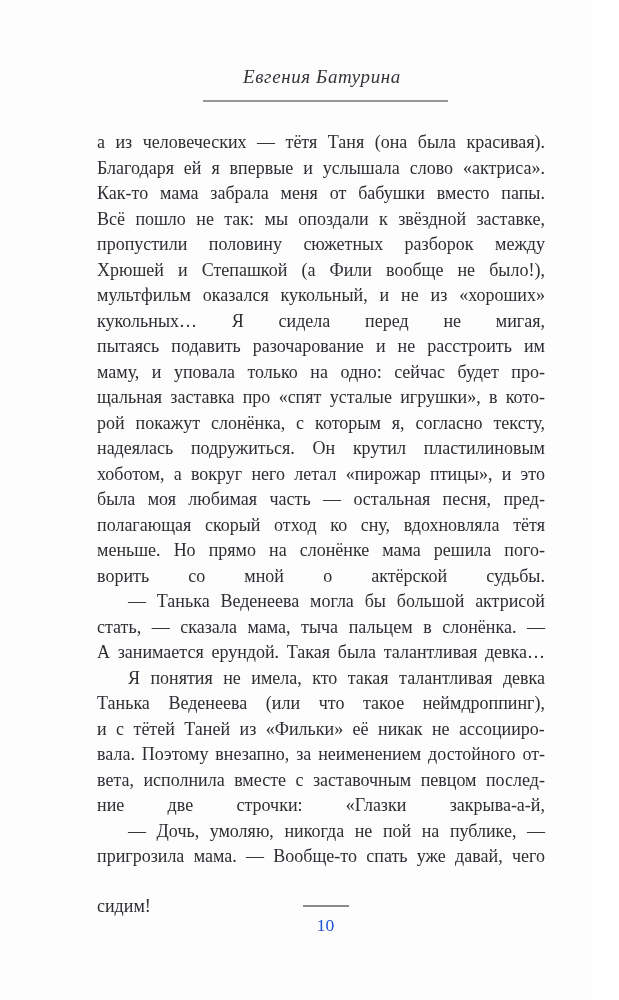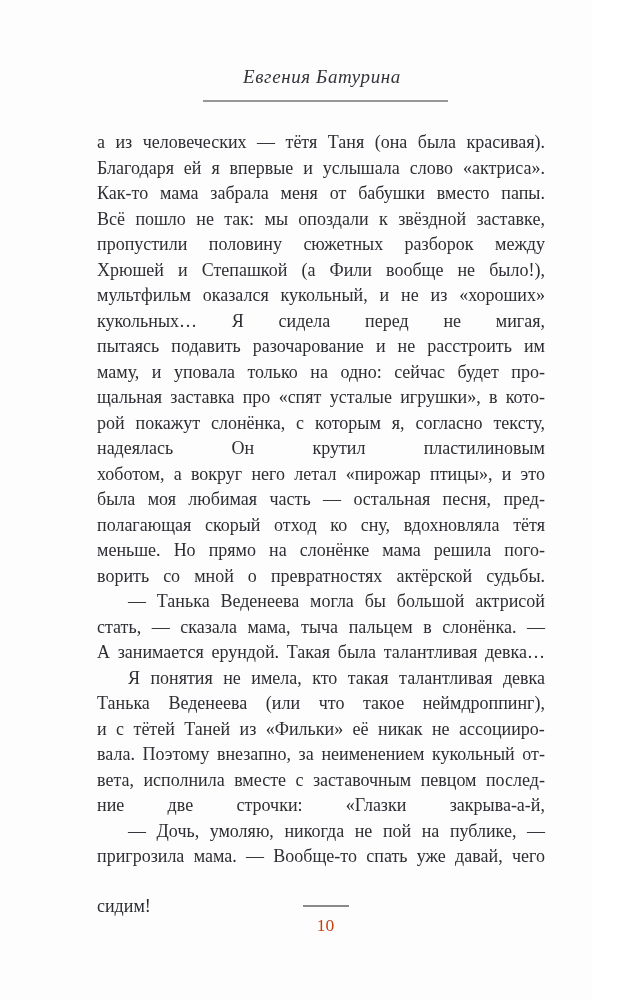--- a/index.html
+++ b/index.html
@@ -66,21 +66,21 @@
     height: 2px;
     background: #8a8a8a;
   }
   .page-number {
     position: absolute;
     top: 915px;
     left: 203px;
     width: 245px;
     text-align: center;
     font-size: 17.5px;
-    color: #c2410c;
+    color: #1d4ed8;
   }
 </style>
 </head>
 <body>
 
 <div class="page">
 
   <div class="running-header">Евгения Батурина</div>
 
   <div class="header-rule"></div>
@@ -91,33 +91,33 @@
       <div class="line"><span>Как-то</span><span>мама</span><span>забрала</span><span>меня</span><span>от</span><span>бабушки</span><span>вместо</span><span>папы.</span></div>
       <div class="line"><span>Всё</span><span>пошло</span><span>не</span><span>так:</span><span>мы</span><span>опоздали</span><span>к</span><span>звёздной</span><span>заставке,</span></div>
       <div class="line"><span>пропустили</span><span>половину</span><span>сюжетных</span><span>разборок</span><span>между</span></div>
       <div class="line"><span>Хрюшей</span><span>и</span><span>Степашкой</span><span>(а</span><span>Фили</span><span>вообще</span><span>не</span><span>было!),</span></div>
       <div class="line"><span>мультфильм</span><span>оказался</span><span>кукольный,</span><span>и</span><span>не</span><span>из</span><span>«хороших»</span></div>
       <div class="line"><span>кукольных…</span><span>Я</span><span>сидела</span><span>перед</span><span>не</span><span>мигая,</span></div>
       <div class="line"><span>пытаясь</span><span>подавить</span><span>разочарование</span><span>и</span><span>не</span><span>расстроить</span><span>им</span></div>
       <div class="line"><span>маму,</span><span>и</span><span>уповала</span><span>только</span><span>на</span><span>одно:</span><span>сейчас</span><span>будет</span><span>про-</span></div>
       <div class="line"><span>щальная</span><span>заставка</span><span>про</span><span>«спят</span><span>усталые</span><span>игрушки»,</span><span>в</span><span>кото-</span></div>
       <div class="line"><span>рой</span><span>покажут</span><span>слонёнка,</span><span>с</span><span>которым</span><span>я,</span><span>согласно</span><span>тексту,</span></div>
-      <div class="line"><span>надеялась</span><span>Он</span><span>крутил</span><span>пластилиновым</span></div>
+      <div class="line"><span>надеялась</span><span>подружиться.</span><span>Он</span><span>крутил</span><span>пластилиновым</span></div>
       <div class="line"><span>хоботом,</span><span>а</span><span>вокруг</span><span>него</span><span>летал</span><span>«пирожар</span><span>птицы»,</span><span>и</span><span>это</span></div>
       <div class="line"><span>была</span><span>моя</span><span>любимая</span><span>часть</span><span>—</span><span>остальная</span><span>песня,</span><span>пред-</span></div>
       <div class="line"><span>полагающая</span><span>скорый</span><span>отход</span><span>ко</span><span>сну,</span><span>вдохновляла</span><span>тётя</span></div>
       <div class="line"><span>меньше.</span><span>Но</span><span>прямо</span><span>на</span><span>слонёнке</span><span>мама</span><span>решила</span><span>пого-</span></div>
-      <div class="line"><span>ворить</span><span>со</span><span>мной</span><span>о</span><span>превратностях</span><span>актёрской</span><span>судьбы.</span></div>
+      <div class="line"><span>ворить</span><span>со</span><span>мной</span><span>о</span><span>актёрской</span><span>судьбы.</span></div>
       <div class="line indent"><span>—</span><span>Танька</span><span>Веденеева</span><span>могла</span><span>бы</span><span>большой</span><span>актрисой</span></div>
       <div class="line"><span>стать,</span><span>—</span><span>сказала</span><span>мама,</span><span>тыча</span><span>пальцем</span><span>в</span><span>слонёнка.</span><span>—</span></div>
       <div class="line"><span>А</span><span>занимается</span><span>ерундой.</span><span>Такая</span><span>была</span><span>талантливая</span><span>девка…</span></div>
       <div class="line indent"><span>Я</span><span>понятия</span><span>не</span><span>имела,</span><span>кто</span><span>такая</span><span>талантливая</span><span>девка</span></div>
       <div class="line"><span>Танька</span><span>Веденеева</span><span>(или</span><span>что</span><span>такое</span><span>неймдроппинг),</span></div>
       <div class="line"><span>и</span><span>с</span><span>тётей</span><span>Таней</span><span>из</span><span>«Фильки»</span><span>её</span><span>никак</span><span>не</span><span>ассоцииро-</span></div>
-      <div class="line"><span>вала.</span><span>Поэтому</span><span>внезапно,</span><span>за</span><span>неименением</span><span>кукольный</span><span>от-</span></div>
+      <div class="line"><span>вала.</span><span>Поэтому</span><span>внезапно,</span><span>за</span><span>неименением</span><span>достойного</span><span>от-</span></div>
       <div class="line"><span>вета,</span><span>исполнила</span><span>вместе</span><span>с</span><span>заставочным</span><span>певцом</span><span>послед-</span></div>
       <div class="line"><span>ние</span><span>две</span><span>строчки:</span><span>«Глазки</span><span>закрыва-а-й,</span></div>
       <div class="line indent"><span>—</span><span>Дочь,</span><span>умоляю,</span><span>никогда</span><span>не</span><span>пой</span><span>на</span><span>публике,</span><span>—</span></div>
       <div class="line"><span>пригрозила</span><span>мама.</span><span>—</span><span>Вообще-то</span><span>спать</span><span>уже</span><span>давай,</span><span>чего</span></div>
       <div class="line left">сидим!</div>
     </div>
 
   <div class="footer-rule"></div>
 
   <div class="page-number">10</div>

